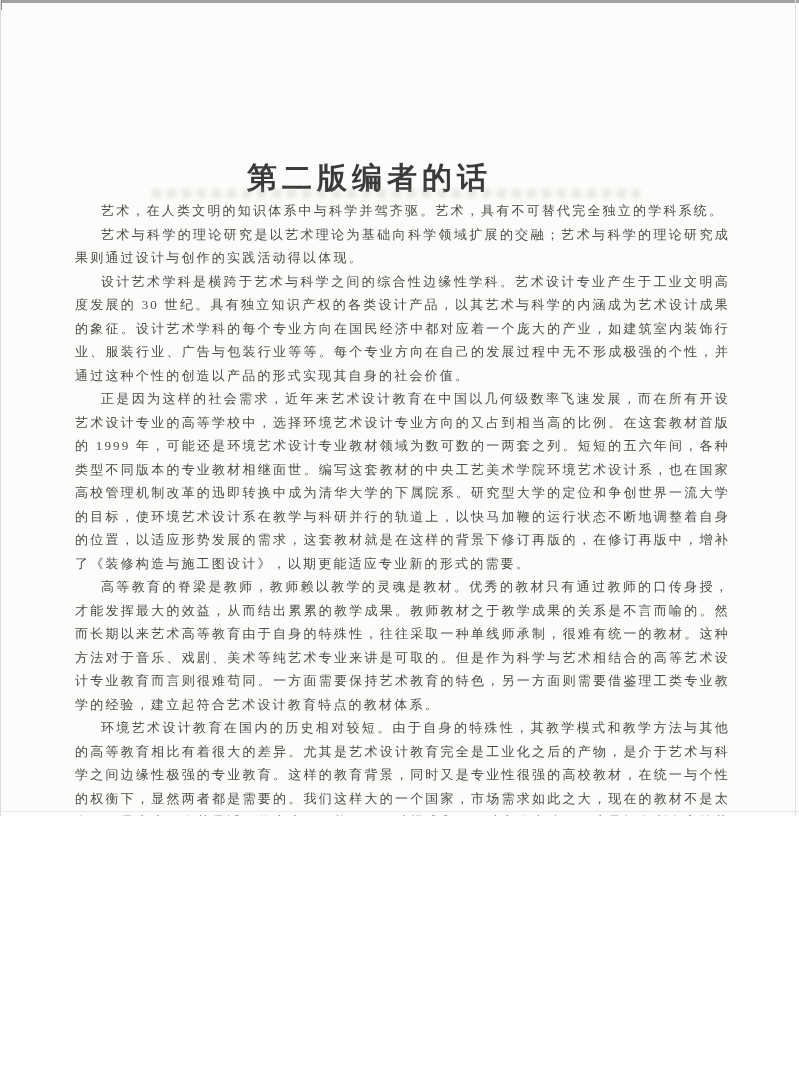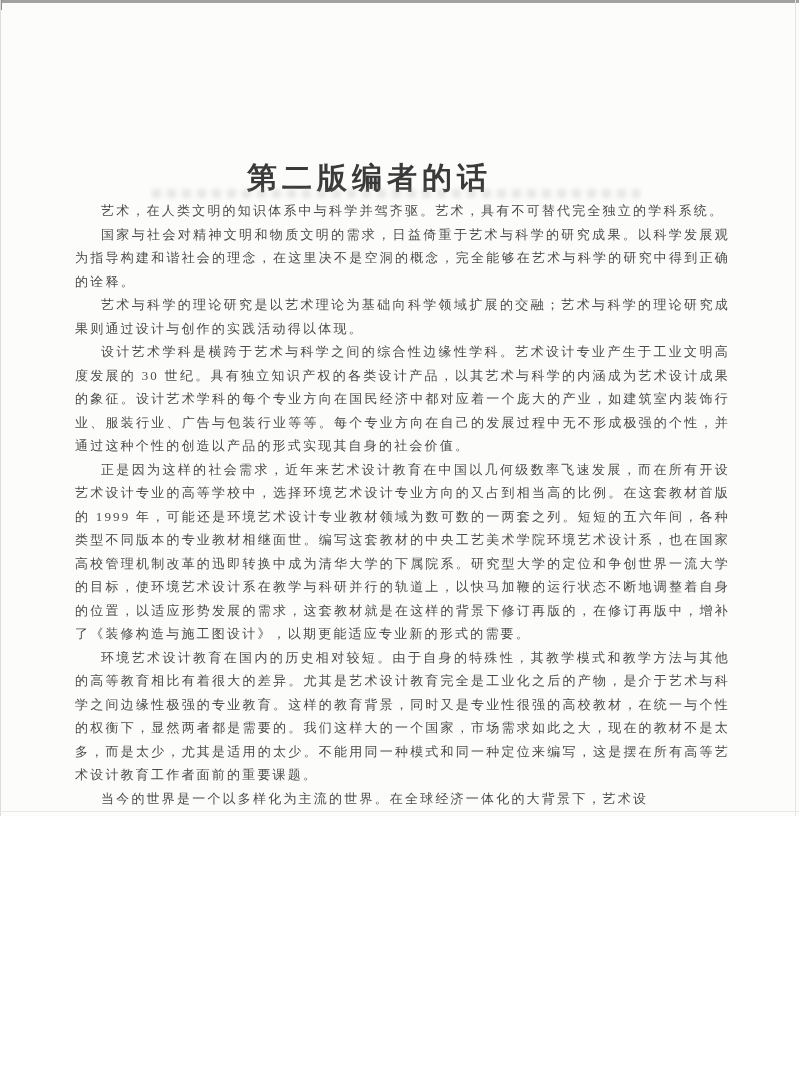--- a/index.html
+++ b/index.html
@@ -79,24 +79,24 @@
   <div class="edge-left"></div>
   <div class="edge-right"></div>
   <div class="edge-bottom"></div>
 
   <h1 class="title">第二版编者的话</h1>
 
   <div class="bleed-line"></div>
 
   <div class="body-text">
     <p>艺术，在人类文明的知识体系中与科学并驾齐驱。艺术，具有不可替代完全独立的学科系统。</p>
-    <p>国家与社会对精神文明和物质文明的需求，日益倚重于艺术与科学的研究成果。以科学发展观为指导构建和谐社会的理念，在这里决不是空洞的概念，完全能够在艺术与科学的研究中得到正确的诠释。</p>
     <p>艺术与科学的理论研究是以艺术理论为基础向科学领域扩展的交融；艺术与科学的理论研究成果则通过设计与创作的实践活动得以体现。</p>
     <p>设计艺术学科是横跨于艺术与科学之间的综合性边缘性学科。艺术设计专业产生于工业文明高度发展的 30 世纪。具有独立知识产权的各类设计产品，以其艺术与科学的内涵成为艺术设计成果的象征。设计艺术学科的每个专业方向在国民经济中都对应着一个庞大的产业，如建筑室内装饰行业、服装行业、广告与包装行业等等。每个专业方向在自己的发展过程中无不形成极强的个性，并通过这种个性的创造以产品的形式实现其自身的社会价值。</p>
     <p>正是因为这样的社会需求，近年来艺术设计教育在中国以几何级数率飞速发展，而在所有开设艺术设计专业的高等学校中，选择环境艺术设计专业方向的又占到相当高的比例。在这套教材首版的 1999 年，可能还是环境艺术设计专业教材领域为数可数的一两套之列。短短的五六年间，各种类型不同版本的专业教材相继面世。编写这套教材的中央工艺美术学院环境艺术设计系，也在国家高校管理机制改革的迅即转换中成为清华大学的下属院系。研究型大学的定位和争创世界一流大学的目标，使环境艺术设计系在教学与科研并行的轨道上，以快马加鞭的运行状态不断地调整着自身的位置，以适应形势发展的需求，这套教材就是在这样的背景下修订再版的，在修订再版中，增补了《装修构造与施工图设计》，以期更能适应专业新的形式的需要。</p>
+    <p>高等教育的脊梁是教师，教师赖以教学的灵魂是教材。优秀的教材只有通过教师的口传身授，才能发挥最大的效益，从而结出累累的教学成果。教师教材之于教学成果的关系是不言而喻的。然而长期以来艺术高等教育由于自身的特殊性，往往采取一种单线师承制，很难有统一的教材。这种方法对于音乐、戏剧、美术等纯艺术专业来讲是可取的。但是作为科学与艺术相结合的高等艺术设计专业教育而言则很难苟同。一方面需要保持艺术教育的特色，另一方面则需要借鉴理工类专业教学的经验，建立起符合艺术设计教育特点的教材体系。</p>
     <p>环境艺术设计教育在国内的历史相对较短。由于自身的特殊性，其教学模式和教学方法与其他的高等教育相比有着很大的差异。尤其是艺术设计教育完全是工业化之后的产物，是介于艺术与科学之间边缘性极强的专业教育。这样的教育背景，同时又是专业性很强的高校教材，在统一与个性的权衡下，显然两者都是需要的。我们这样大的一个国家，市场需求如此之大，现在的教材不是太多，而是太少，尤其是适用的太少。不能用同一种模式和同一种定位来编写，这是摆在所有高等艺术设计教育工作者面前的重要课题。</p>
     <p>当今的世界是一个以多样化为主流的世界。在全球经济一体化的大背景下，艺术设</p>
   </div>
 
   <span class="page-number">2</span>
 
   <div class="wm-band"></div>
   <div class="wm-cjk">陈设中国</div>
   <div class="wm-logo">
     <div class="bracket"></div>

